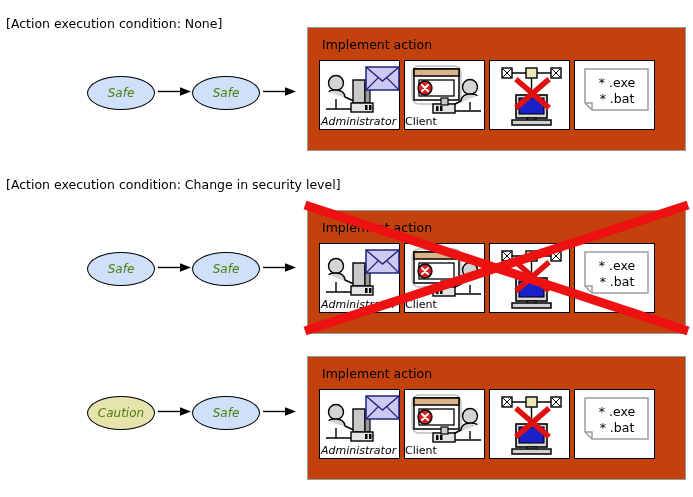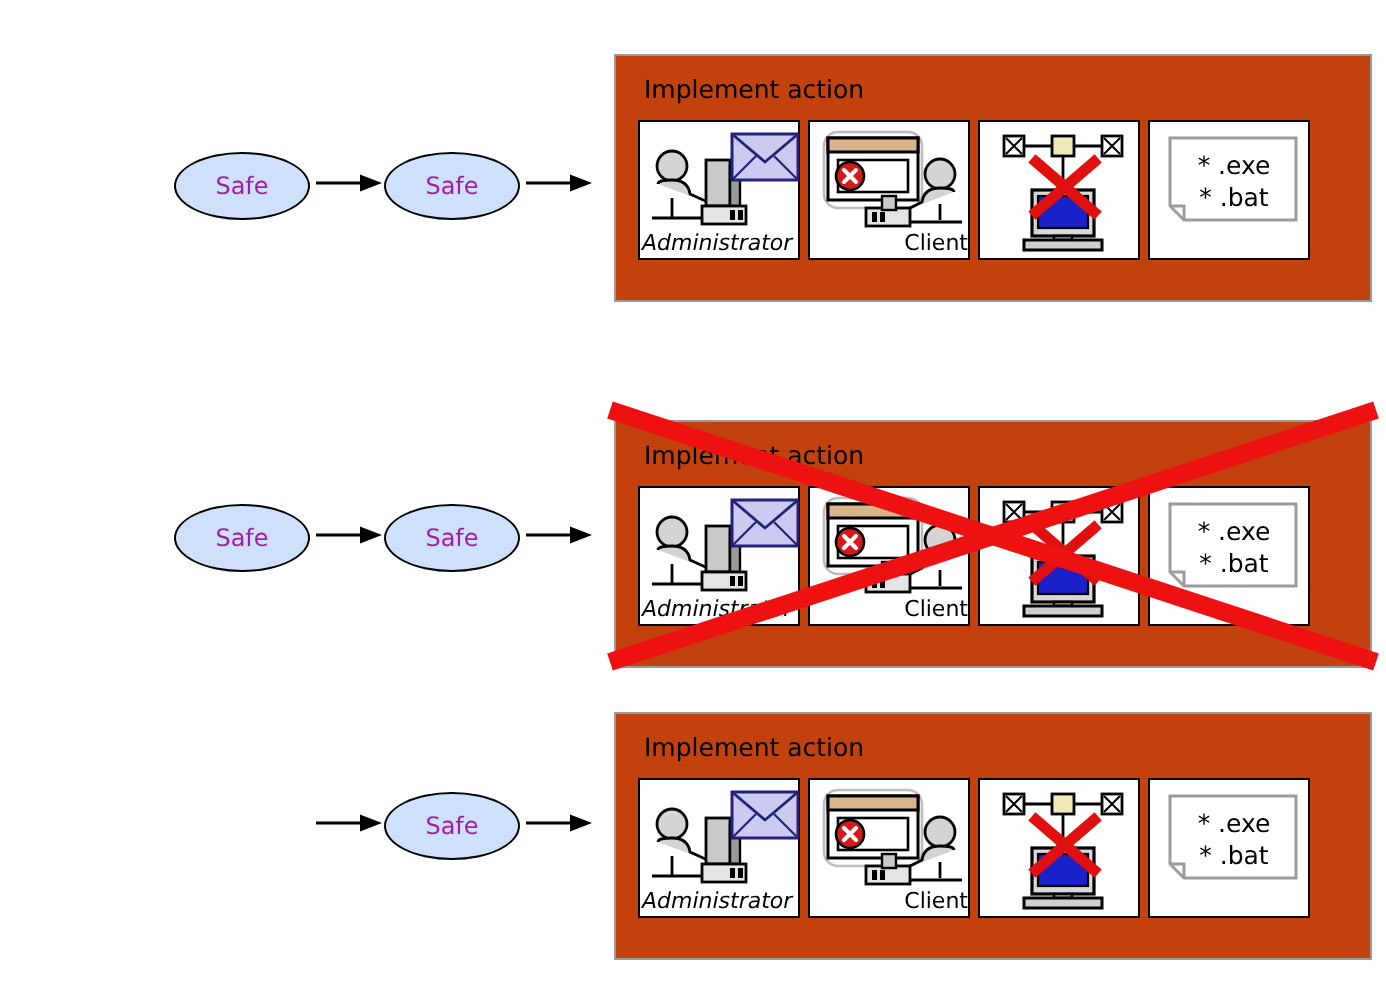--- a/index.html
+++ b/index.html
@@ -40,21 +40,22 @@
     width: 68px;
     height: 34px;
     border: 1.3px solid #000;
     border-radius: 50%;
     box-sizing: border-box;
     display: flex;
     align-items: center;
     justify-content: center;
     font-size: 12px;
     font-family: "DejaVu Sans", sans-serif;
-    color: #a21caf;
+    color: #4d7c0f;
+    font-style: italic;
   }
   .ellipse.safe  { background: #cfe1fa; }
   .ellipse.caution { background: #e6e3ad; }
 
   .arrow {
     position: absolute;
     height: 11px;
     width: 34px;
   }
 
@@ -88,39 +89,40 @@
     border: 1.4px solid #000;
     box-sizing: border-box;
     position: relative;
   }
   .icon-cell svg { display: block; }
   .cell-caption {
     position: absolute;
     left: 0;
     right: 0;
     bottom: 1px;
-    text-align: right;
+    text-align: left;
     font-size: 11px;
     font-family: "DejaVu Sans", sans-serif;
     color: #000;
     white-space: nowrap;
   }
   .cell-caption.left { text-align: left; padding-left: 1px; font-style: italic; }
 
   
   .bigx {
     position: absolute;
     pointer-events: none;
   }
 </style>
 </head>
 <body>
 
 <div class="canvas">
 
+  <div class="cond-label" style="left:6px; top:16px;">[Action execution condition: None]</div>
 
   <div class="flow" style="left:0; top:0; width:693px; height:497px;">
     <div class="ellipse safe" style="left:87px; top:76px;">
       <span>Safe</span>
     </div>
     <svg class="arrow" style="left:158px; top:86px;" viewBox="0 0 34 11">
       <line x1="0" y1="5.5" x2="24" y2="5.5" stroke="#000" stroke-width="1.4"></line>
       <polygon points="22,1.2 33,5.5 22,9.8" fill="#000"></polygon>
     </svg>
     <div class="ellipse safe" style="left:192px; top:76px;">
@@ -218,20 +220,21 @@
           <path d="M10,8 L73,8 L73,49 L17,49 L10,42 Z" fill="#ffffff" stroke="#9c9c9c" stroke-width="1.5"></path>
           <path d="M10,42 L17,42 L17,49" fill="none" stroke="#9c9c9c" stroke-width="1.5"></path>
           <text x="42" y="26" font-family="DejaVu Sans, sans-serif" font-size="12.5" fill="#000" text-anchor="middle">* .exe</text>
           <text x="42" y="42" font-family="DejaVu Sans, sans-serif" font-size="12.5" fill="#000" text-anchor="middle">* .bat</text>
         </svg>
       </div>
 
     </div>
   </div>
 
+  <div class="cond-label" style="left:6px; top:177px;">[Action execution condition: Change in security level]</div>
 
   <div class="flow" style="left:0; top:0; width:693px; height:497px;">
     <div class="ellipse safe" style="left:87px; top:252px;">
       <span>Safe</span>
     </div>
     <svg class="arrow" style="left:158px; top:262px;" viewBox="0 0 34 11">
       <line x1="0" y1="5.5" x2="24" y2="5.5" stroke="#000" stroke-width="1.4"></line>
       <polygon points="22,1.2 33,5.5 22,9.8" fill="#000"></polygon>
     </svg>
     <div class="ellipse safe" style="left:192px; top:252px;">
@@ -314,20 +317,23 @@
 
     </div>
   </div>
 
   <svg class="bigx" style="left:300px; top:198px;" width="393" height="140" viewBox="0 0 393 140">
     <path d="M5,7 L388,133" stroke="#ee1111" stroke-width="9" stroke-linecap="butt"></path>
     <path d="M5,133 L388,7" stroke="#ee1111" stroke-width="9" stroke-linecap="butt"></path>
   </svg>
 
   <div class="flow" style="left:0; top:0; width:693px; height:497px;">
+    <div class="ellipse caution" style="left:87px; top:396px;">
+      <span>Caution</span>
+    </div>
     <svg class="arrow" style="left:158px; top:406px;" viewBox="0 0 34 11">
       <line x1="0" y1="5.5" x2="24" y2="5.5" stroke="#000" stroke-width="1.4"></line>
       <polygon points="22,1.2 33,5.5 22,9.8" fill="#000"></polygon>
     </svg>
     <div class="ellipse safe" style="left:192px; top:396px;">
       <span>Safe</span>
     </div>
     <svg class="arrow" style="left:263px; top:406px;" viewBox="0 0 34 11">
       <line x1="0" y1="5.5" x2="24" y2="5.5" stroke="#000" stroke-width="1.4"></line>
       <polygon points="22,1.2 33,5.5 22,9.8" fill="#000"></polygon>

